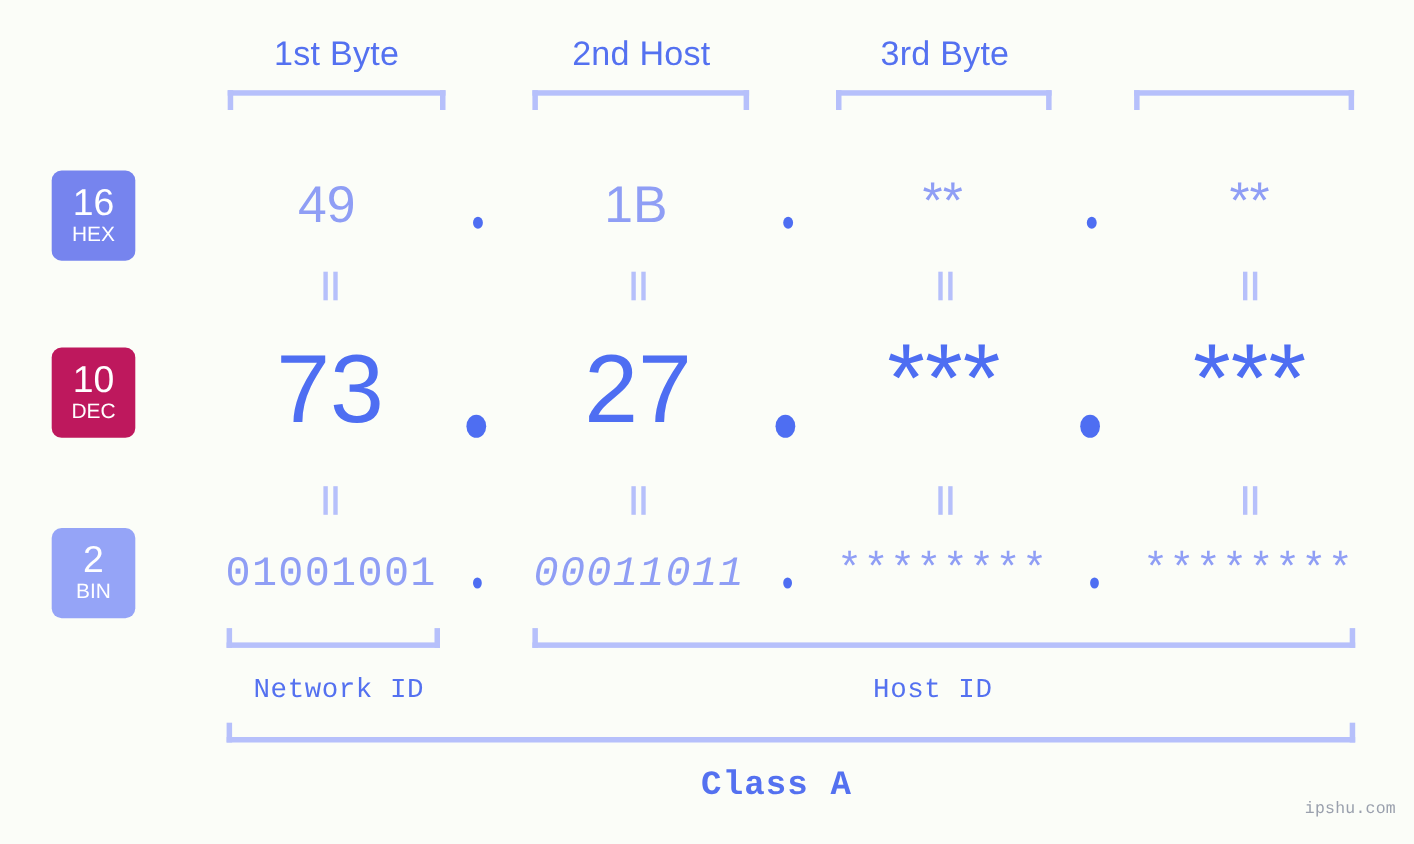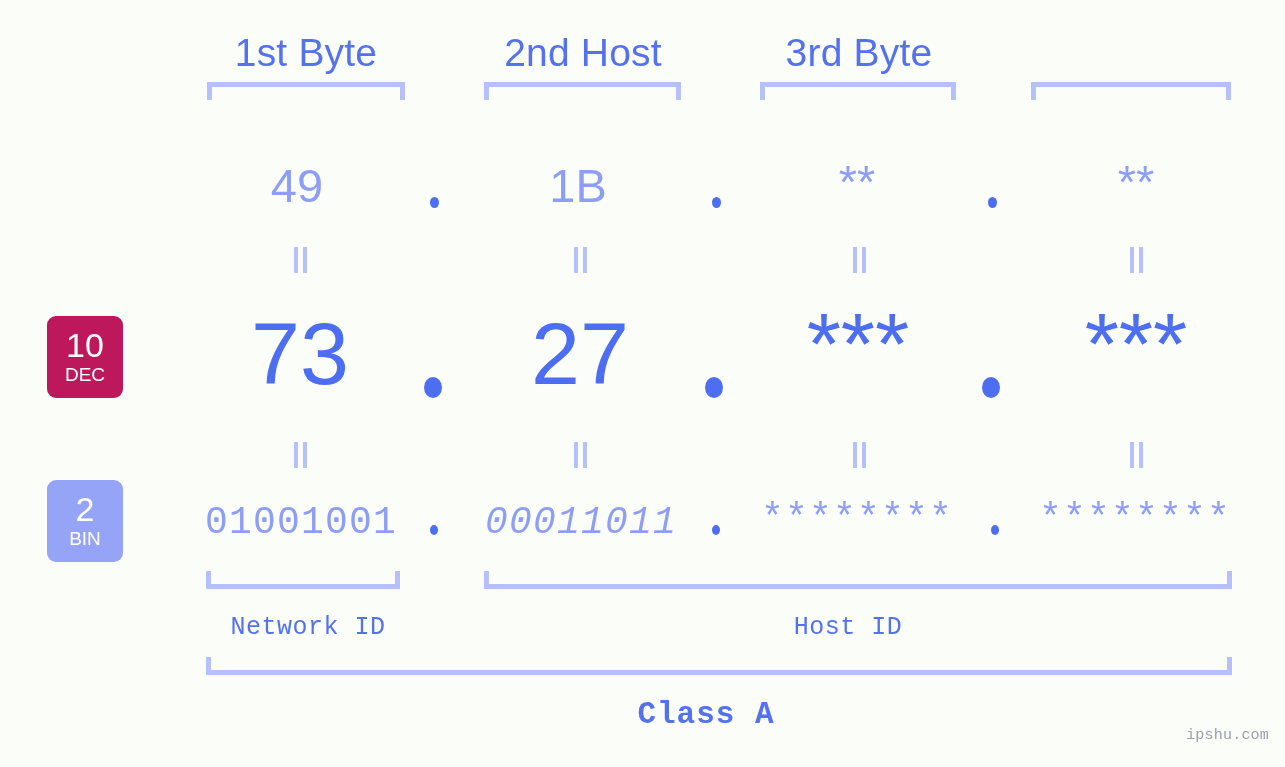--- a/index.html
+++ b/index.html
@@ -18,21 +18,21 @@
   #stage {
     position: relative;
     width: 1285px;
     height: 767px;
   }
 
   
   .byte-label {
     position: absolute;
     top: 31px;
-    font-size: 39px;
+    font-size: 31px;
     color: #5471f0;
     text-align: center;
     letter-spacing: 0.2px;
     white-space: nowrap;
     font-family: "Liberation Sans", sans-serif;
   }
 
   
   .bracket-top {
     position: absolute;
@@ -163,20 +163,24 @@
 
   <div class="byte-label" style="left:206px; width:200px;">1st Byte</div>
   <div class="byte-label" style="left:484px; width:198px;">2nd Host</div>
   <div class="byte-label" style="left:760px; width:198px;">3rd Byte</div>
 
   <div class="bracket-top" style="left: 207px; top: 82px; width: 198px; border-color: rgb(182, 192, 251);"></div>
   <div class="bracket-top" style="left: 484px; top: 82px; width: 197px; border-color: rgb(182, 192, 251);"></div>
   <div class="bracket-top" style="left: 760px; top: 82px; width: 196px; border-color: rgb(182, 192, 251);"></div>
   <div class="bracket-top" style="left: 1031px; top: 82px; width: 200px; border-color: rgb(182, 192, 251);"></div>
 
+  <div class="base-badge" id="badge-hex" style="top: 155px; background: rgb(118, 132, 238);">
+    <span class="num">16</span>
+    <span class="nm">HEX</span>
+  </div>
 
   <div class="hex-row">
     <div class="val" style="left: 197px; top: 162px; width: 200px; color: rgb(143, 158, 245);">49</div>
     <div class="val" style="left: 478px; top: 162px; width: 200px; color: rgb(143, 158, 245);">1B</div>
     <div class="val" style="left: 757px; top: 158px; width: 200px; color: rgb(143, 158, 245);">**</div>
     <div class="val" style="left: 1036px; top: 158px; width: 200px; color: rgb(143, 158, 245);">**</div>
 
     <div class="dot" style="left: 430px; top: 197px; width: 9px; height: 11px; background: rgb(78, 110, 242);"></div>
     <div class="dot" style="left: 712px; top: 197px; width: 9px; height: 11px; background: rgb(78, 110, 242);"></div>
     <div class="dot" style="left: 988px; top: 197px; width: 9px; height: 11px; background: rgb(78, 110, 242);"></div>

